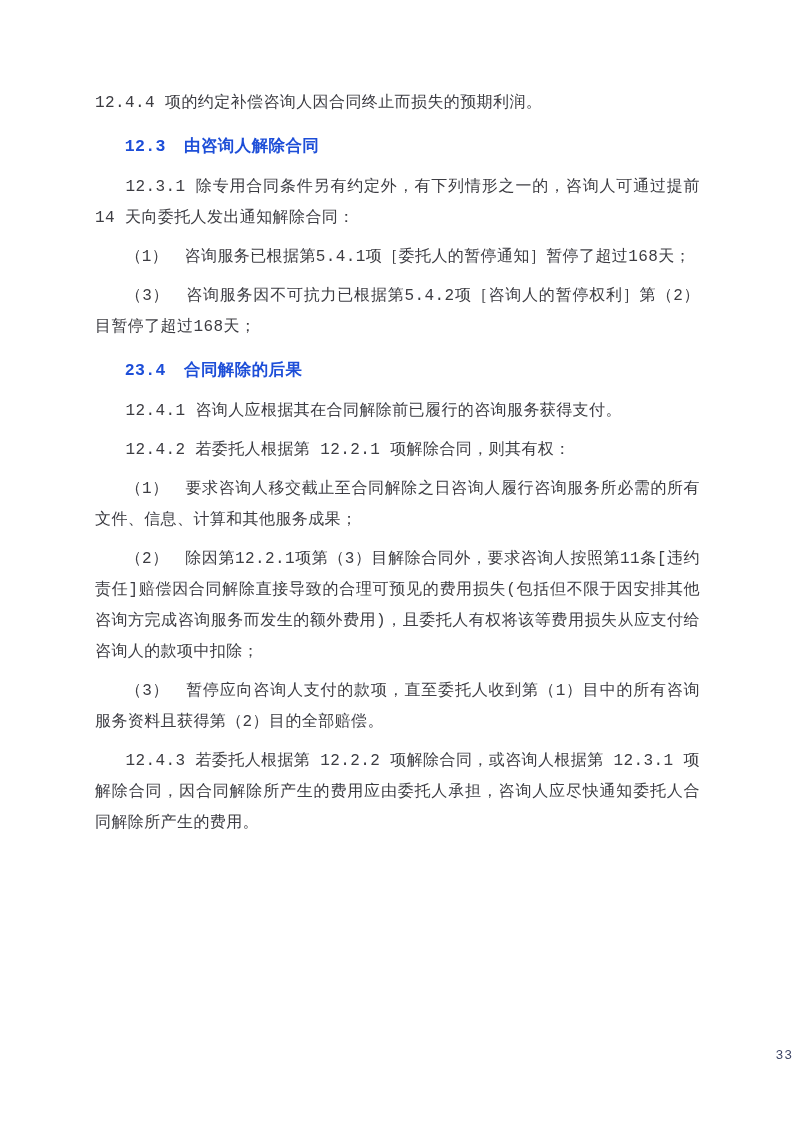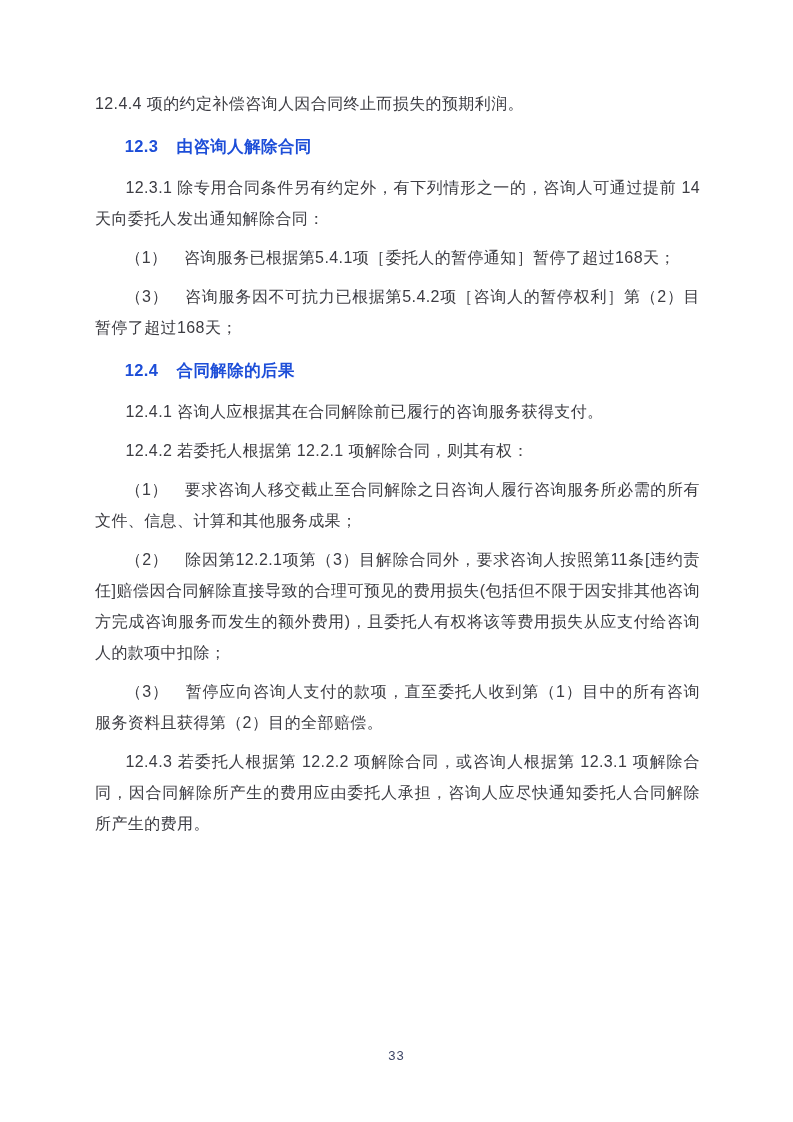--- a/index.html
+++ b/index.html
@@ -8,21 +8,21 @@
     background: #f2f2f2;
   }
   .page {
     position: relative;
     width: 793px;
     height: 1122px;
     margin: 0 auto;
     background: #ffffff;
     box-sizing: border-box;
     padding: 88px 93px 0 95px;
-    font-family: Liberation Sans, sans-serif;
+    font-family: Liberation Mono, monospace;
     color: #3c3c42;
     font-size: 16px;
     overflow: hidden;
   }
   .content p {
     margin: 0 0 8px 0;
     line-height: 31px;
     text-align: justify;
     text-indent: 1.9em;
     letter-spacing: 0.4px;
@@ -40,21 +40,21 @@
     letter-spacing: 0.4px;
   }
   .content h3 .h-num {
     margin-right: 1.1em;
   }
   .footer {
     position: absolute;
     left: 0;
     right: 0;
     bottom: 58px;
-    text-align: center;
+    text-align: right;
   }
   .footer .page-num {
     font-size: 13px;
     color: #3d4566;
     letter-spacing: 1px;
   }
 </style>
 </head>
 <body>
 
@@ -71,21 +71,21 @@
 
     <p>（1）　咨询服务已根据第5.4.1项［委托人的暂停通知］暂停了超过168天；</p>
 
 
     <p>（3）　咨询服务因不可抗力已根据第5.4.2项［咨询人的暂停权利］第（2）目暂停了超过168天；</p>
 
 
 
 
     <h3>
-      <span class="h-num">12.4</span><span class="h-title">合同解除的后果</span>
+      <span class="h-num">23.4</span><span class="h-title">合同解除的后果</span>
     </h3>
 
     <p>12.4.1 咨询人应根据其在合同解除前已履行的咨询服务获得支付。</p>
 
     <p>12.4.2 若委托人根据第 12.2.1 项解除合同，则其有权：</p>
 
     <p>（1）　要求咨询人移交截止至合同解除之日咨询人履行咨询服务所必需的所有文件、信息、计算和其他服务成果；</p>
 
     <p>（2）　除因第12.2.1项第（3）目解除合同外，要求咨询人按照第11条[违约责任]赔偿因合同解除直接导致的合理可预见的费用损失(包括但不限于因安排其他咨询方完成咨询服务而发生的额外费用)，且委托人有权将该等费用损失从应支付给咨询人的款项中扣除；</p>
 

